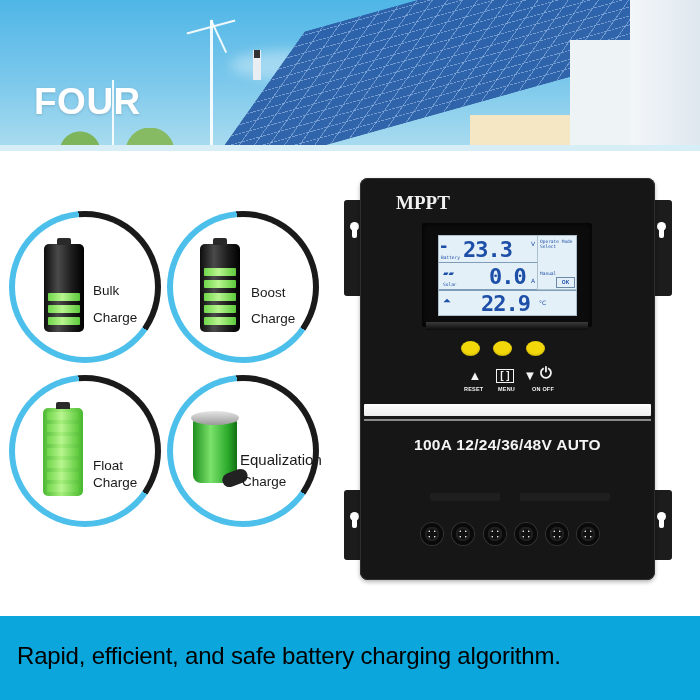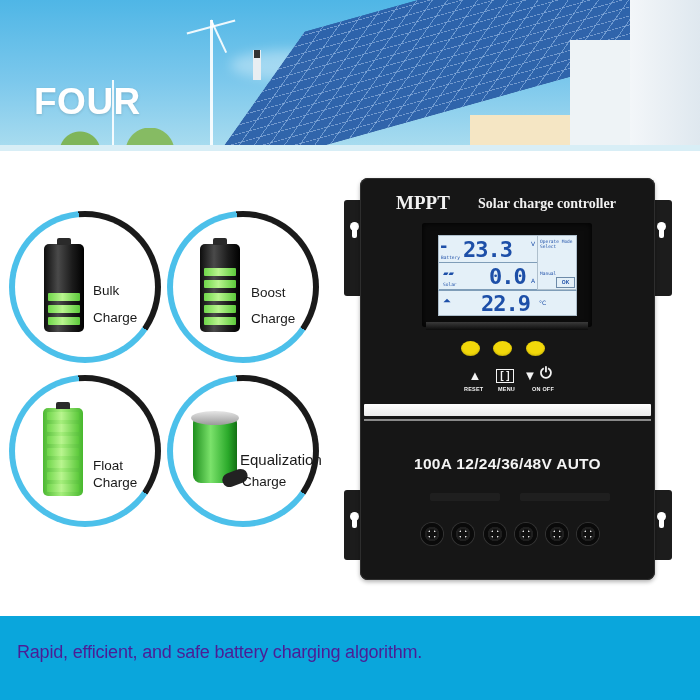--- a/index.html
+++ b/index.html
@@ -57,28 +57,28 @@
   .lcd-ok { position: absolute; left: 18px; top: 44px; width: 19px; height: 11px; border: 1px solid #6c8aa8; color:#1d4fa8; font-size: 5px; text-align:center; line-height: 9px; font-weight: bold; }
   .lcd-bottom { position: absolute; left: 78px; top: 112px; width: 139px; height: 26px; background: #e4f0f8; border: 1px solid #aebfcc; border-top: 1px solid #7f9db8; }
   .lcd-shadow { position: absolute; left: 66px; top: 144px; width: 162px; height: 8px; background: linear-gradient(#3a3a3a,#0c0c0c); }
 
   .keybtn { position: absolute; top: 163px; width: 19px; height: 15px; border-radius: 50%; background: #f2d80a; box-shadow: inset 0 -1px 2px rgba(0,0,0,0.2); cursor: pointer; }
   .keyicon { position: absolute; color: #f4f4f4; font-weight: bold; font-size: 13px; line-height: 14px; text-align: center; }
   .keylabel { position: absolute; top: 208px; color: #f4f4f4; font-weight: bold; font-size: 5.5px; letter-spacing: 0.2px; }
 
   .stripe { position: absolute; left: 4px; top: 226px; width: 287px; height: 12px; background: linear-gradient(#ffffff,#ececec); border-radius: 1px; }
   .stripe-line { position: absolute; left: 4px; top: 241px; width: 287px; height: 1.5px; background: #8a8a8a; }
-  .rating { position: absolute; left: 0; top: 277px; width: 100%; text-align: center; color: #f4f4f4; font-weight: bold; font-size: 15.5px; letter-spacing: 0.3px; }
+  .rating { position: absolute; left: 0; top: 258px; width: 100%; text-align: center; color: #f4f4f4; font-weight: bold; font-size: 15.5px; letter-spacing: 0.3px; }
   .embossed { position: absolute; top: 315px; width: 70px; height: 8px; background: #242424; border-radius: 2px; opacity: 0.7; }
   .terminal { position: absolute; top: 345px; width: 22px; height: 22px; border-radius: 50%; background: radial-gradient(circle, #e6e6e6 0 4px, #1f1f1f 4.5px 7px, #0a0a0a 7.5px 11px); box-shadow: 0 0 0 1px #333; cursor: pointer; }
   .terminal::before { content: ""; position: absolute; left: 9px; top: 6px; width: 4px; height: 10px; background: #111; }
   .terminal::after { content: ""; position: absolute; left: 6px; top: 9px; width: 10px; height: 4px; background: #111; }
 
   .bottom-banner { position: absolute; left: 0; top: 616px; width: 700px; height: 84px; background: #0aa6dc; }
-  .bottom-text { position: absolute; left: 17px; top: 26px; color: #4c1d95; font-size: 18px; letter-spacing: -0.2px; }
+  .bottom-text { position: absolute; left: 17px; top: 26px; color: #000000; font-size: 24px; letter-spacing: -0.2px; }
 </style>
 </head>
 <body>
 
 <div class="hero">
   <div class="cloud" style="left:520px;top:10px;width:180px;height:60px;"></div>
   <div class="cloud" style="left:230px;top:50px;width:120px;height:30px;"></div>
   <div class="turbine" style="left:210px;top:20px;width:3px;height:140px;"></div>
   <div class="turbine" style="left:186px;top:26px;width:50px;height:2px;transform:rotate(-15deg);"></div>
   <div class="turbine" style="left:210px;top:20px;width:2px;height:36px;transform:rotate(-25deg);transform-origin:top;"></div>
@@ -161,21 +161,20 @@
 </div>
 <div class="flange" style="left:344px;top:490px;height:70px;">
   <div class="keyhole" style="left:6px;top:22px;"></div>
 </div>
 <div class="flange" style="left:650px;top:490px;height:70px;">
   <div class="keyhole" style="left:7px;top:22px;"></div>
 </div>
 
 <div class="device">
   <div class="brand">MPPT</div>
-  <div class="subtitle">Solar charge controller</div>
 
   <div class="lcd-bezel"></div>
   <div class="lcd">
     <div class="lcd-row" style="top:0;height:27px;">
       <div class="lcd-tiny" style="left:2px;top:6px;font-size:9px;line-height:9px;">▬</div>
       <div class="lcd-tiny" style="left:2px;top:19px;">Battery</div>
       <div class="lcd-num" style="left:24px;top:1px;font-size:22px;">23.3</div>
       <div class="lcd-unit" style="left:92px;top:4px;">V</div>
     </div>
     <div class="lcd-row" style="top:27px;height:27px;">

